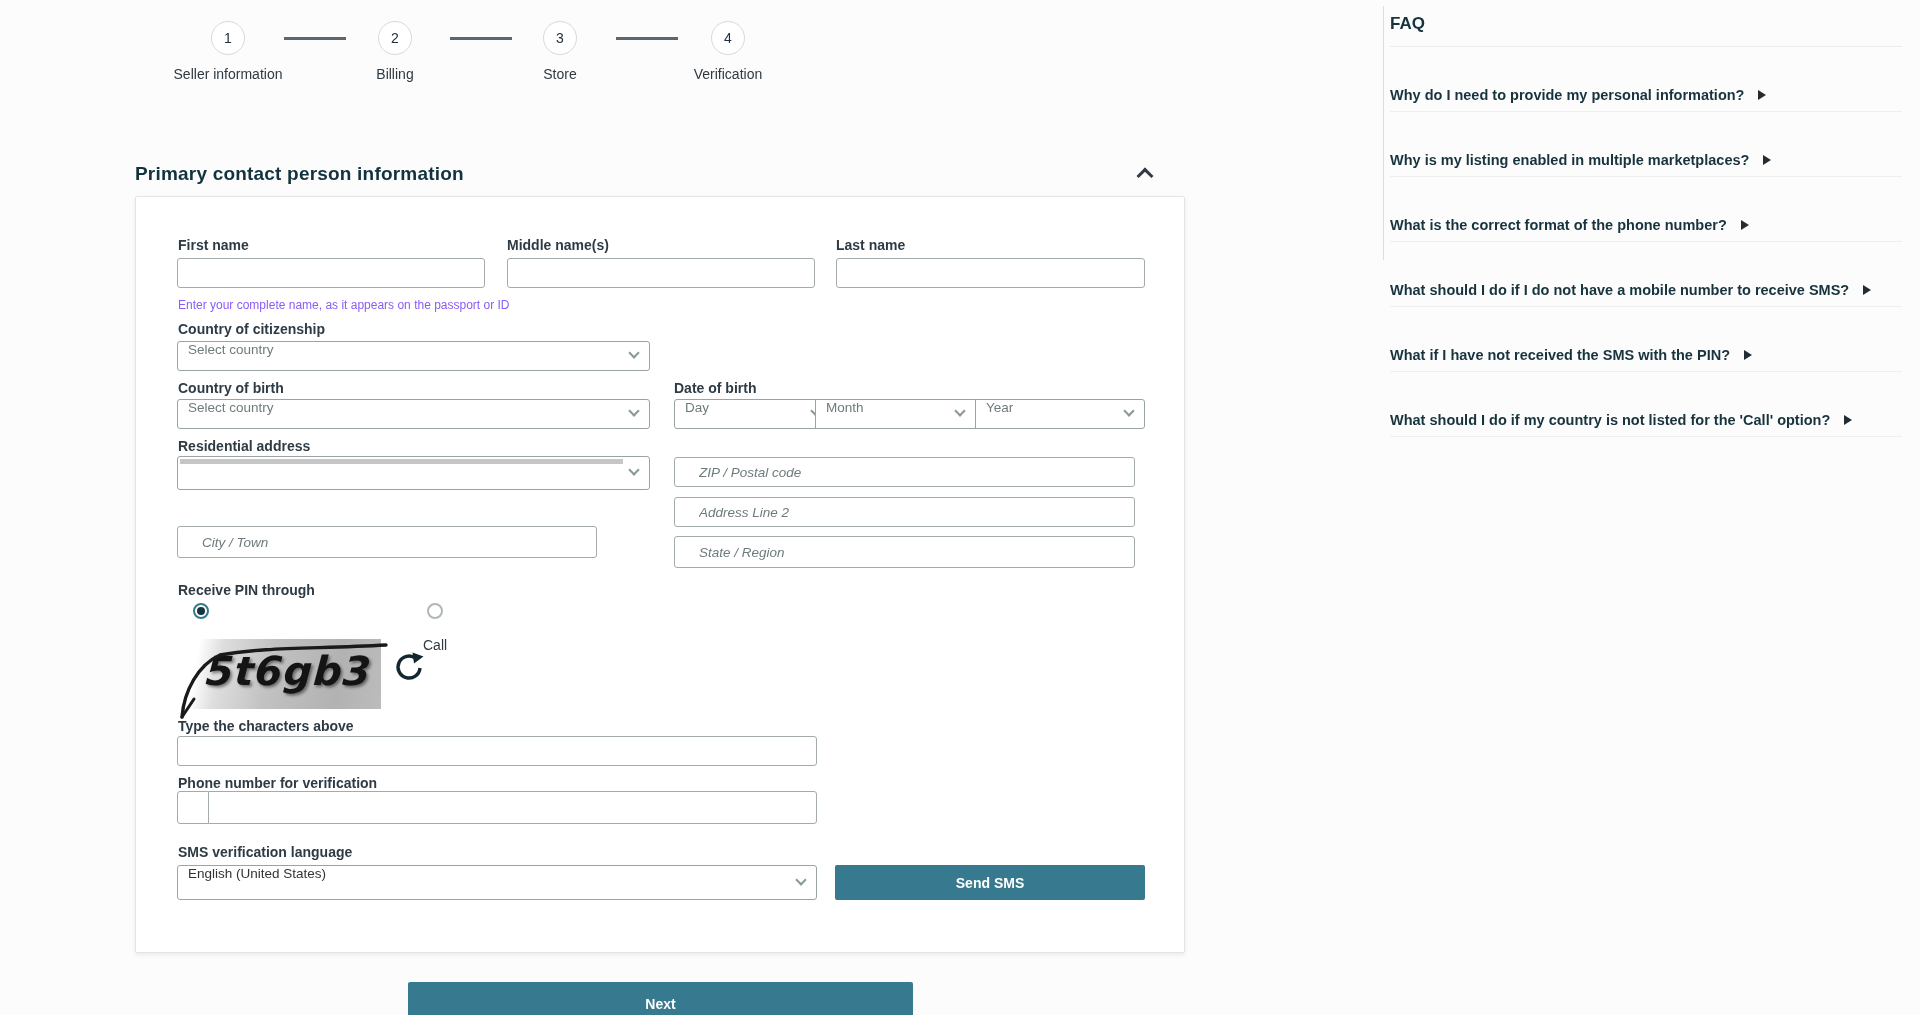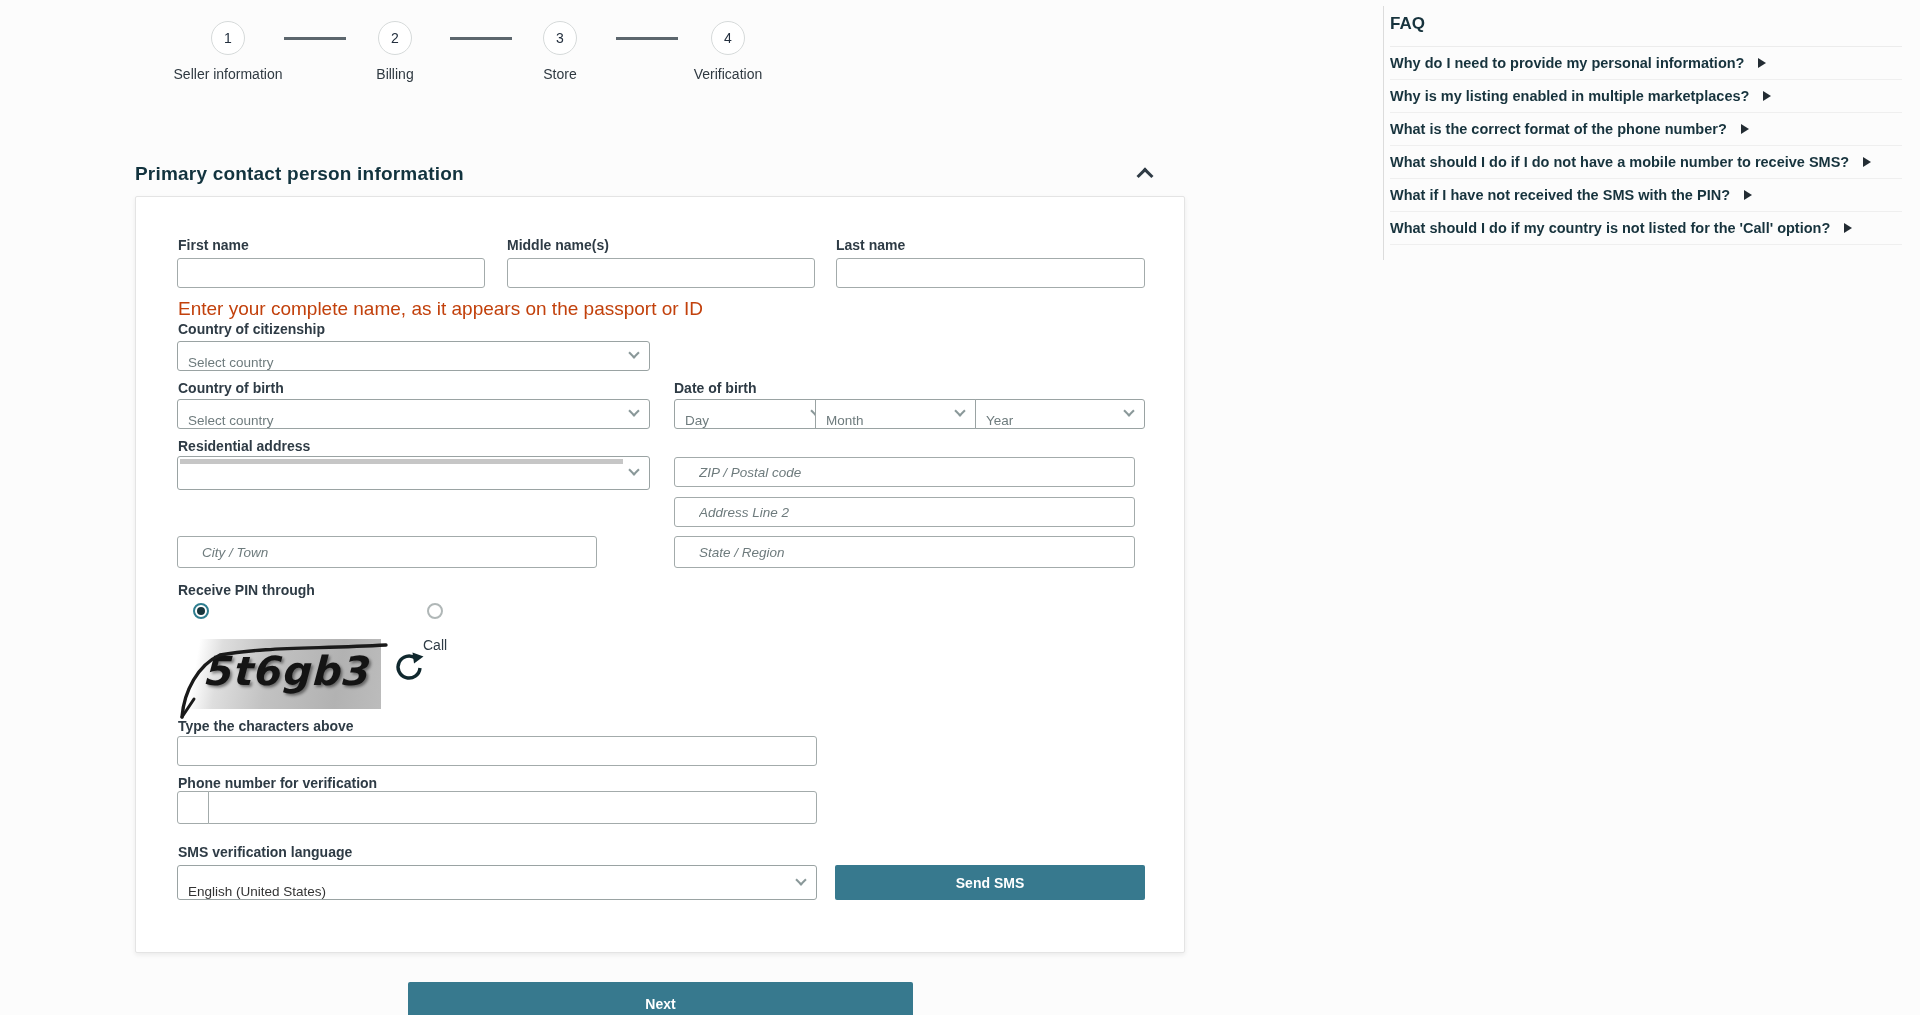--- a/index.html
+++ b/index.html
@@ -15,45 +15,45 @@
   .step-label { position:absolute; top:47px; width:120px; text-align:center; font-size:14px;
     color:#2f3941; line-height:18px; }
   .step-line { position:absolute; top:19px; height:3px; background:#5c666d; width:62px; }
 
   
   .faq-divider-v { position:absolute; left:1383px; top:6px; width:1px; height:254px; background:#dcdcdc; }
   .faq { position:absolute; left:1390px; top:10px; width:512px; }
   .faq-title { font-size:17px; font-weight:bold; color:#17333d; padding:4px 0 12px 0; }
   .faq-hr { height:1px; background:#ececec; }
   .faq-item { position:relative; display:flex; align-items:center; gap:14px; height:33px;
-    border-bottom:1px solid #efefef; cursor:pointer; }
+    border-bottom:1px solid #efefef; cursor:pointer;margin-top:32px; }
   .faq-q { font-size:14.5px; font-weight:bold; color:#17333d; }
   .tri-right { width:0; height:0; border-left:8px solid #232c33; border-top:5px solid transparent;
     border-bottom:5px solid transparent; }
 
   
   .section-heading { position:absolute; left:135px; top:163px; width:1050px; height:26px; }
   .section-title { font-size:19px; font-weight:bold; color:#12333e; letter-spacing:.2px; }
   .collapse-btn { position:absolute; right:28px; top:2px; width:22px; height:18px; cursor:pointer; }
   .chev-up { position:absolute; left:4px; top:5px; width:12px; height:12px;
     border-top:3px solid #2f3b45; border-right:3px solid #2f3b45; transform:rotate(-45deg); }
 
   
   .card { position:absolute; left:135px; top:196px; width:1050px; height:757px; background:#fff;
     border:1px solid #e4e4e4; border-radius:2px; box-shadow:0 2px 5px rgba(0,0,0,.07); }
   .fld-label { position:absolute; font-size:14px; font-weight:bold; color:#2e3b45; }
   .txt-input { position:absolute; height:30px; border:1px solid #a3abab; border-radius:3px;
     background:#fff; font-family:inherit; font-size:13.5px; padding:0 24px; color:#333; outline:none; }
   .txt-input::placeholder { color:#6e7b7d; font-style:italic; font-size:13.5px; }
   .sel { position:absolute; height:30px; border:1px solid #9aa3a3; border-radius:3px; background:#fff;
-    display:flex; align-items:flex-end; padding:0 26px 0 10px; font-size:13.5px; color:#6e7b7d;
+    display:flex; align-items:flex-start; padding:0 26px 0 10px; font-size:13.5px; color:#6e7b7d;
     cursor:pointer; }
   .chev-down { position:absolute; right:11px; top:50%; margin-top:-7px; width:8px; height:8px;
     border-right:2px solid #8a9899; border-bottom:2px solid #8a9899; transform:rotate(45deg); }
-  .helper { position:absolute; font-size:19px; color:#c2410c; }
+  .helper { position:absolute; font-size:12px; color:#8b5cf6; }
 
   
   .radio-row { position:absolute; display:flex; align-items:center; gap:18px;flex-direction:column; }
   .radio-outer { width:16px; height:16px; border-radius:50%; background:#fff; border:2px solid #b0b7b7;
     display:flex; align-items:center; justify-content:center; cursor:pointer; }
   .radio-outer.sel-on { border-color:#2e7d8f; }
   .radio-dot { width:8px; height:8px; border-radius:50%; background:#17353c; }
   .radio-label { font-size:14px; color:#2e3b45; }
 
   
@@ -176,21 +176,21 @@
       <span class="chev-down"></span>
     </div>
 
     <div class="fld-label" style="left:42px; top:241px">Residential address</div>
     <div class="sel" style="left:41px; top:259px; width:473px; height:34px">
       <span class="sel-topbar"></span>
       <span class="chev-down"></span>
     </div>
     <input class="txt-input" style="left: 538px; top: 260px; width: 461px;" placeholder="ZIP / Postal code">
     <input class="txt-input" style="left: 538px; top: 300px; width: 461px;" placeholder="Address Line 2">
-    <input class="txt-input" style="left: 41px; top: 339px; width: 420px; height: 32px; font-style: italic;" placeholder="City / Town">
+    <input class="txt-input" style="left: 41px; top: 329px; width: 420px; height: 32px; font-style: italic;" placeholder="City / Town">
     <input class="txt-input" style="left: 538px; top: 339px; width: 461px; height: 32px;" placeholder="State / Region">
 
     <div class="fld-label" style="left:42px; top:385px">Receive PIN through</div>
     <div class="radio-row" style="left:50px; top:406px">
       <span class="radio-outer sel-on">
           <span class="radio-dot"></span>
         </span>
       <span class="radio-label">SMS</span>
     </div>
     <div class="radio-row" style="left:287px; top:406px">

